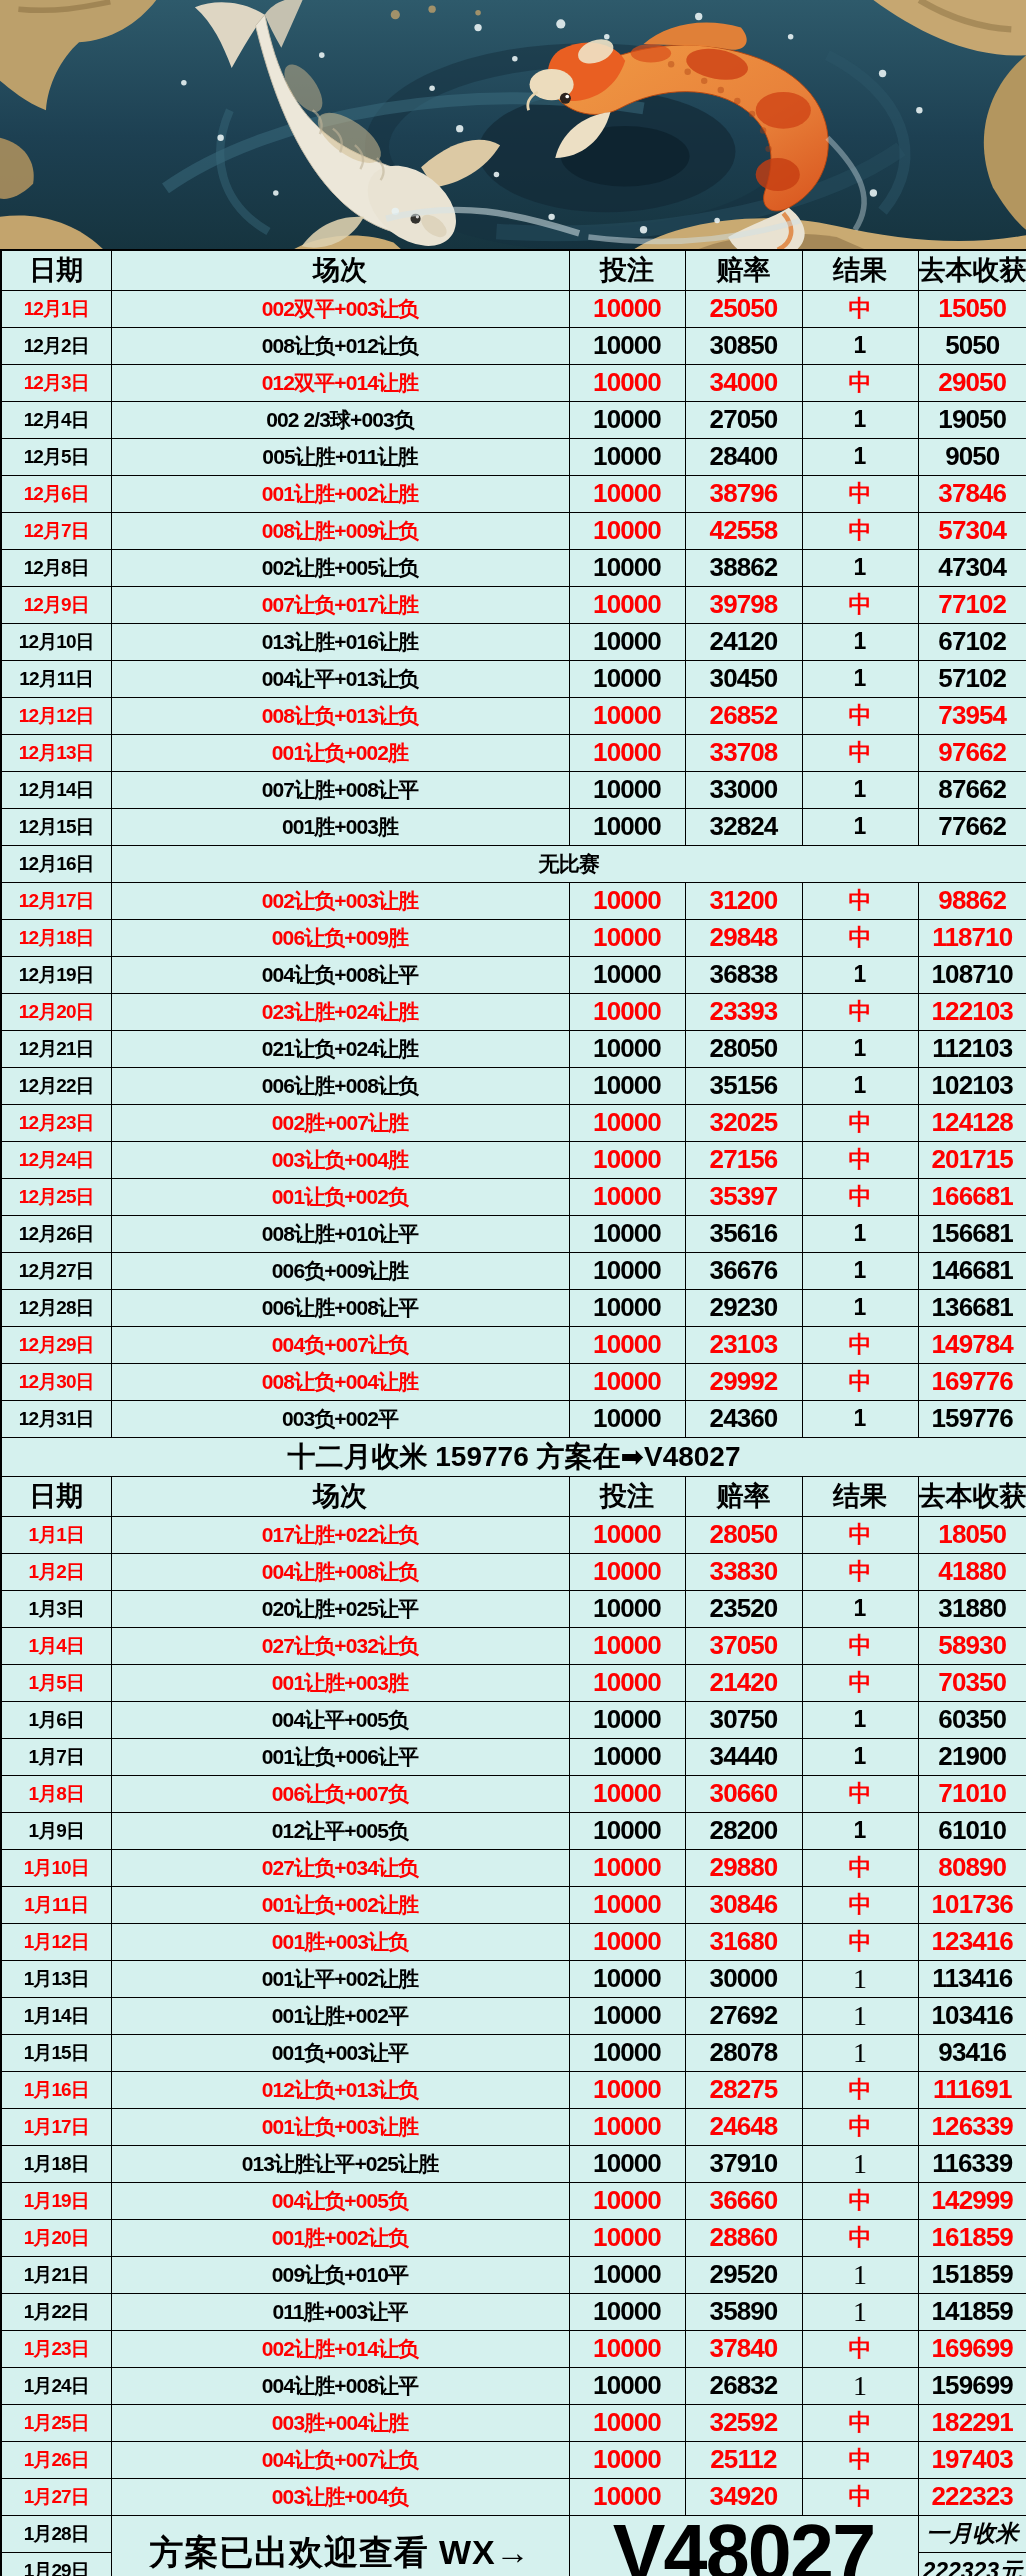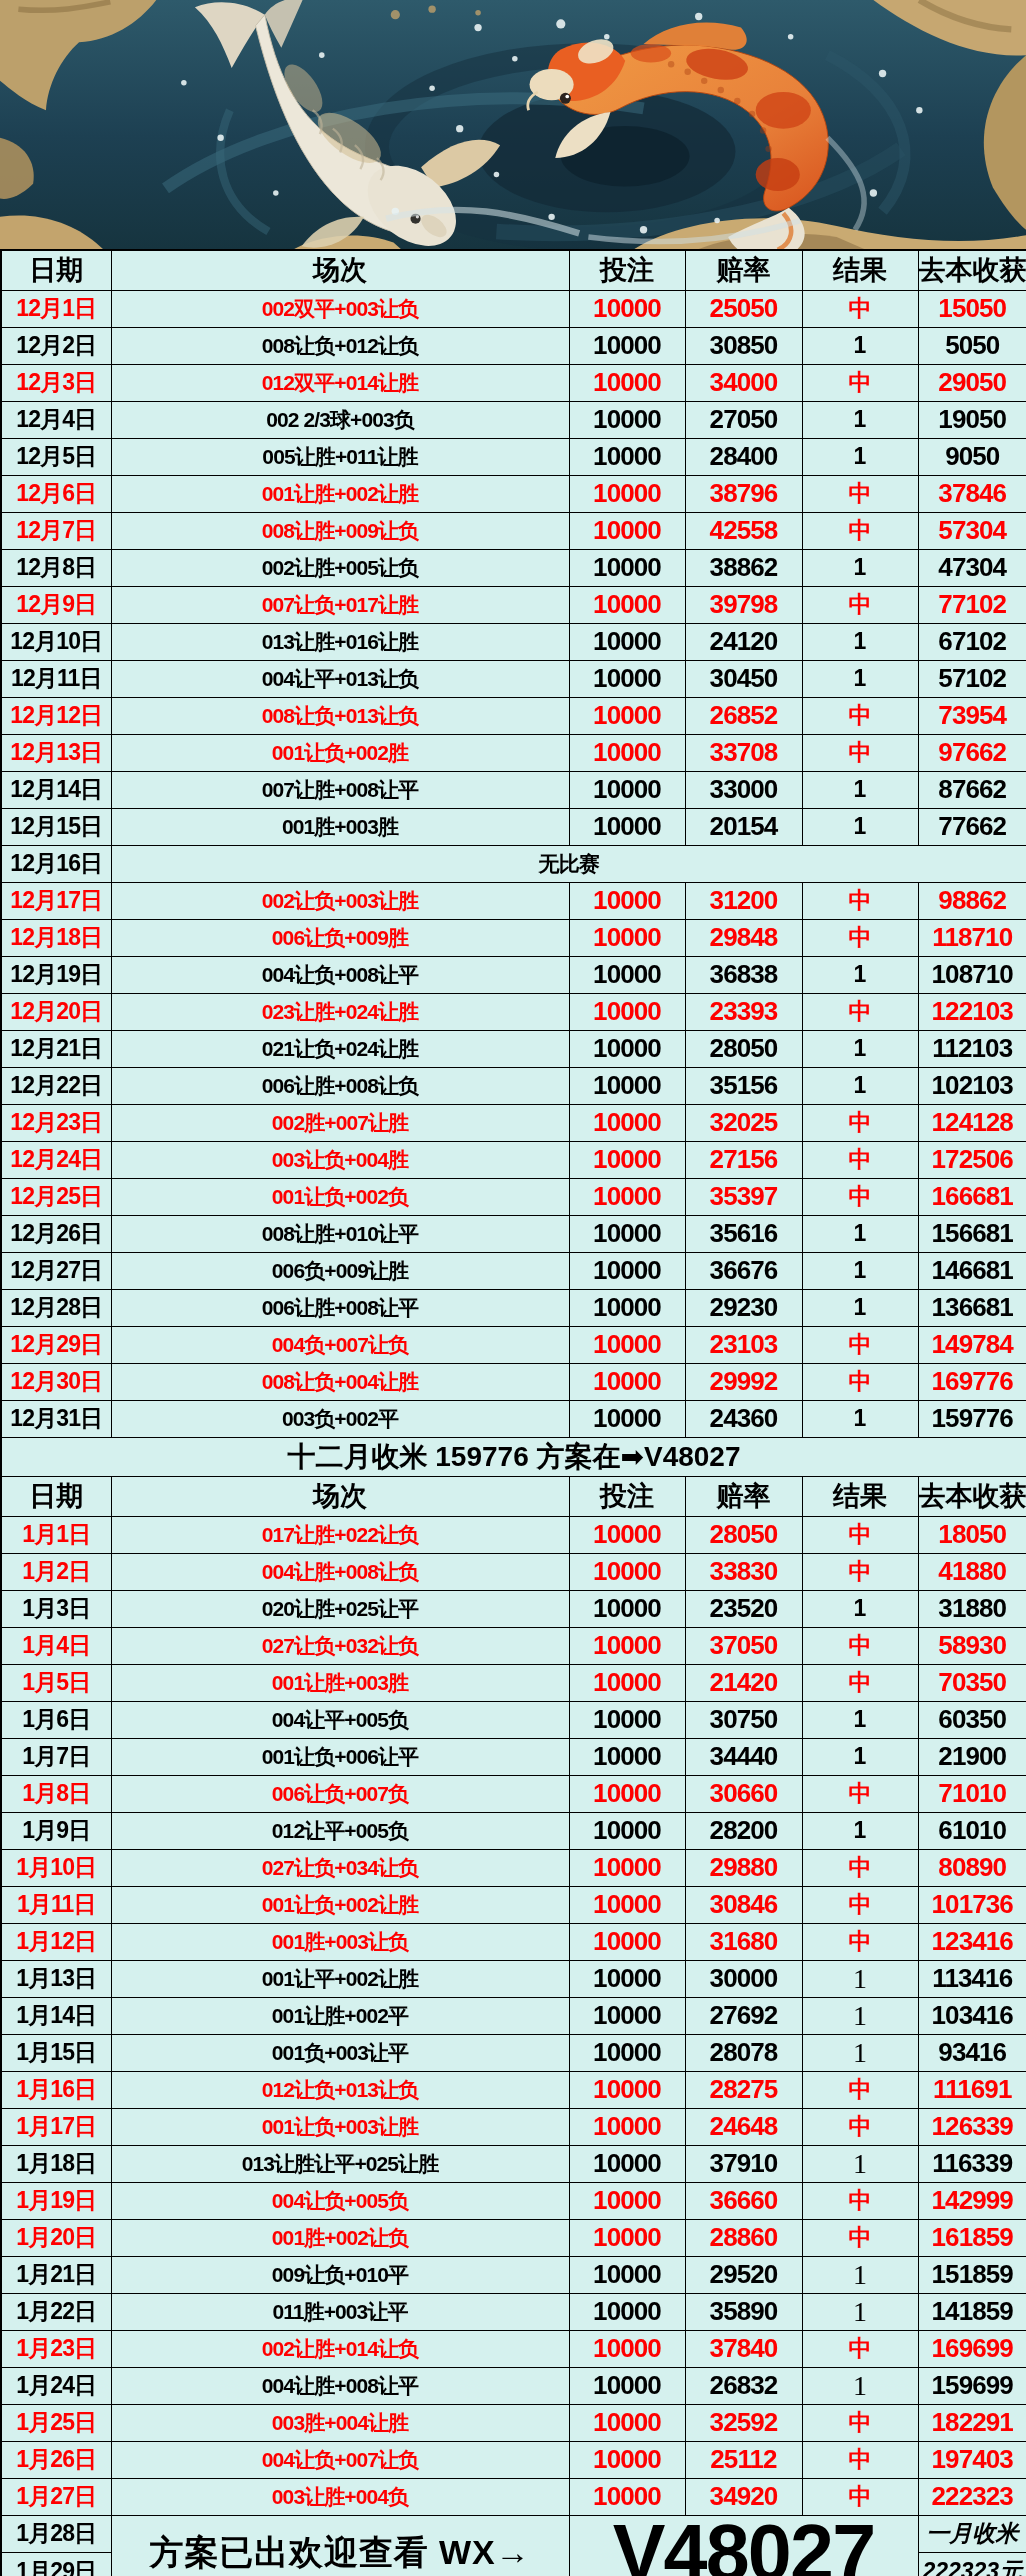--- a/index.html
+++ b/index.html
@@ -10,21 +10,21 @@
   
   table.records{border-collapse:collapse;table-layout:fixed;width:1026px;
                 background:#d5f1ee;border:2.8px solid #000;}
   table.records td{border:1.8px solid #000;text-align:center;vertical-align:middle;
                    font-weight:bold;color:#000;overflow:hidden;white-space:nowrap;padding:0;}
   tr{height:37px;}
   tr.header-row{height:40px;}
   tr.divider{height:39px;}
   tr.footer{height:37px;margin-top:45px;}
   td.hdr{color:#ff0000;font-size:27px;}
-  td.c-date{font-size:23px;letter-spacing:-0.9px;}
+  td.c-date{font-size:19px;letter-spacing:-0.9px;}
   td.c-match{font-size:21px;letter-spacing:-0.9px;}
   td.c-num{font-size:26px;letter-spacing:-0.9px;}
   td.c-result{font-size:23px;}
   td.c-result.thin1{font-family:"Liberation Serif",serif;font-weight:normal;font-size:28px;}
   tr.win td{color:#ff0000;}
   td.sum{color:#ff0000;font-size:28px;letter-spacing:0;margin-left:36px;}
   td.win-red{color:#ff0000;}
   td.notice{color:#ff0000;font-size:34px;letter-spacing:0.9px;}
   td.code{color:#ff0000;font-size:79px;letter-spacing:-1.8px;line-height:74px;}
   td.flabel,td.famount{color:#ff0000;font-size:23px;font-style:italic;}
@@ -271,21 +271,21 @@
           <td class="c-match">007让胜+008让平</td>
           <td class="c-num">10000</td>
           <td class="c-num">33000</td>
           <td class="c-result">1</td>
           <td class="c-num">87662</td>
         </tr>
         <tr>
           <td class="c-date">12月15日</td>
           <td class="c-match">001胜+003胜</td>
           <td class="c-num">10000</td>
-          <td class="c-num">20154</td>
+          <td class="c-num">32824</td>
           <td class="c-result">1</td>
           <td class="c-num">77662</td>
         </tr>
         <tr>
           <td class="c-date">12月16日</td>
           <td class="c-match" colspan="5">无比赛</td>
         </tr>
         <tr class="win">
           <td class="c-date">12月17日</td>
           <td class="c-match">002让负+003让胜</td>
@@ -341,21 +341,21 @@
           <td class="c-num">32025</td>
           <td class="c-result">中</td>
           <td class="c-num">124128</td>
         </tr>
         <tr class="win">
           <td class="c-date">12月24日</td>
           <td class="c-match">003让负+004胜</td>
           <td class="c-num">10000</td>
           <td class="c-num">27156</td>
           <td class="c-result">中</td>
-          <td class="c-num">172506</td>
+          <td class="c-num">201715</td>
         </tr>
         <tr class="win">
           <td class="c-date">12月25日</td>
           <td class="c-match">001让负+002负</td>
           <td class="c-num">10000</td>
           <td class="c-num">35397</td>
           <td class="c-result">中</td>
           <td class="c-num">166681</td>
         </tr>
         <tr>

